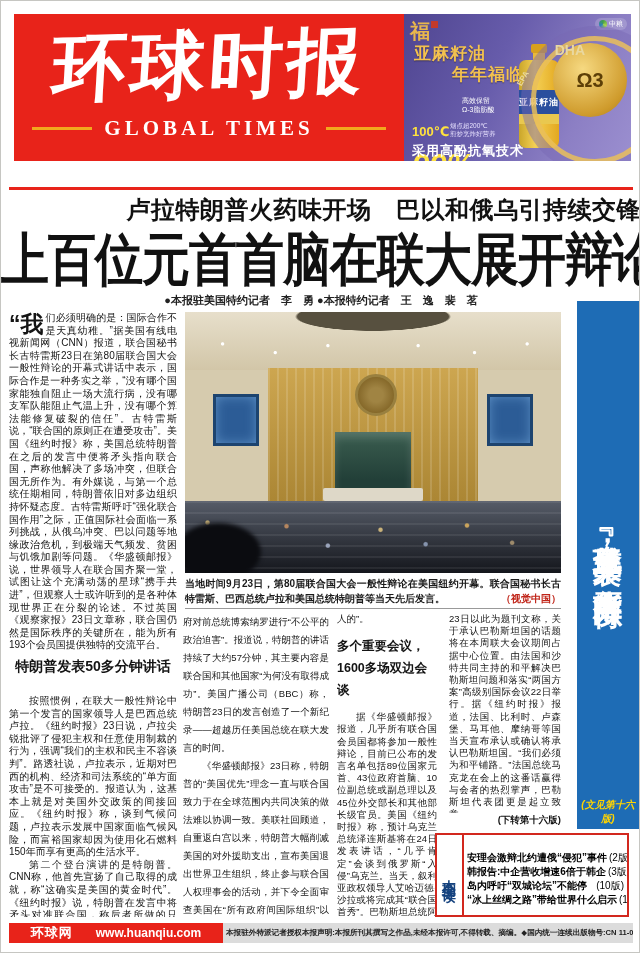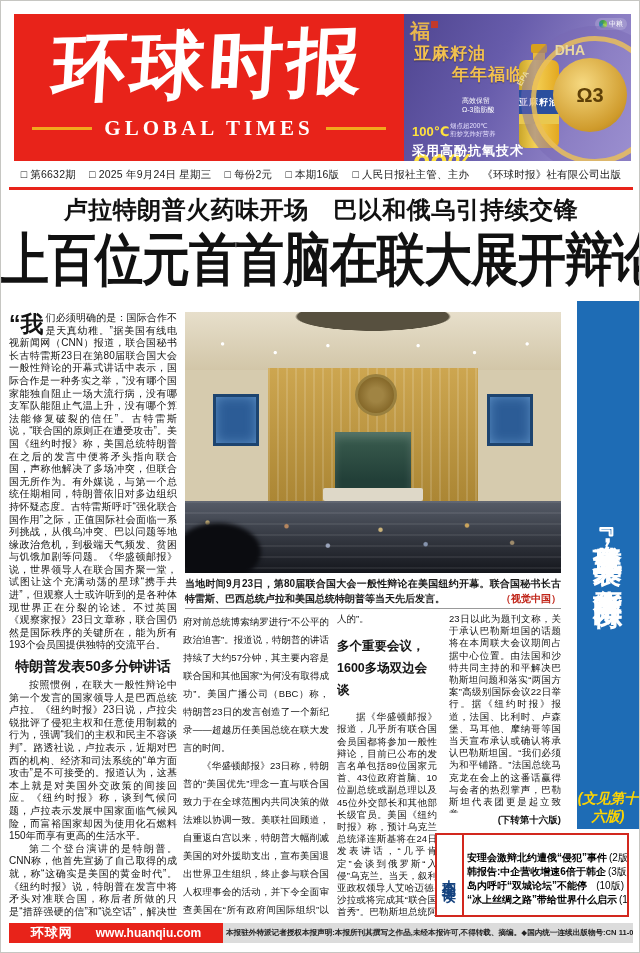--- a/index.html
+++ b/index.html
@@ -31,50 +31,50 @@
   .ad-bottle{position:absolute;left:113px;top:30px;width:44px;height:106px;}
   .ad-cap{position:absolute;left:14px;top:0;width:16px;height:9px;background:#d8a01e;border-radius:2px;}
   .ad-neck{position:absolute;left:16px;top:9px;width:12px;height:8px;background:#e9b93a;}
   .ad-body{position:absolute;left:2px;top:16px;width:40px;height:88px;border-radius:7px;
       background:linear-gradient(90deg,#caa62a,#f4d055 40%,#e3a81f);}
   .ad-label{position:absolute;left:2px;top:46px;width:40px;height:24px;background:#2a4f9e;
       color:#fff;font-size:9px;font-weight:bold;text-align:center;line-height:24px;letter-spacing:1px;}
   .ad-label2{position:absolute;left:2px;top:70px;width:40px;height:10px;background:#e9c84f;}
   .ad-ring{position:absolute;right:-28px;top:22px;width:118px;height:118px;border-radius:50%;
       border:5px solid rgba(233,190,90,.85);box-shadow:0 0 0 10px rgba(120,105,180,.45);}
-  .ad-disc{position:absolute;left:17px;top:17px;width:74px;height:74px;border-radius:50%;
+  .ad-disc{position:absolute;left:17px;top:2px;width:74px;height:74px;border-radius:50%;
       background:radial-gradient(circle at 40% 35%,#f6d981,#cf9b2c 70%,#a5761b);
       display:flex;align-items:center;justify-content:center;color:#5d3f07;font-size:20px;font-weight:900;}
   .ad-dha{position:absolute;right:46px;top:28px;color:#e9d8a0;font-size:14px;font-weight:bold;}
   .ad-epa{position:absolute;right:100px;top:60px;color:#e9d8a0;font-size:8px;font-weight:bold;transform:rotate(-60deg);}
   .ad-corp{position:absolute;right:4px;top:4px;display:flex;align-items:center;gap:2px;
       background:rgba(255,255,255,.18);border-radius:7px;padding:1px 4px;color:#fff;font-size:7px;}
   .ad-corp-dot{width:8px;height:8px;border-radius:50%;
       background:conic-gradient(#3f9e4c,#a8d44c,#2e7fbe,#3f9e4c);}
   
   .infobar{position:absolute;left:8px;top:167px;width:624px;text-align:center;font-size:10.5px;
       color:#1a1a1a;white-space:nowrap;letter-spacing:.2px;}
   .infobar span{margin:0 5px;}
   .red-rule{position:absolute;left:8px;top:186px;width:624px;height:2.5px;background:#e8231a;}
   
-  .kicker{position:absolute;left:0;top:193px;width:640px;text-align:center;font-size:24px;
+  .kicker{position:absolute;left:0;top:193px;width:640px;text-align:right;font-size:24px;
       font-weight:900;letter-spacing:.5px;}
   .headline{position:absolute;left:0;top:221px;width:640px;text-align:center;font-size:48px;
       font-weight:900;letter-spacing:-1px;transform:scaleY(1.18);transform-origin:top center;white-space:nowrap;}
   .byline{position:absolute;left:0;top:292px;width:640px;text-align:center;font-size:11px;font-weight:bold;color:#222;}
   
   .bodycol{position:absolute;text-align:justify;color:#141414;overflow:hidden;}
   .bodycol p{margin:0;text-indent:2em;}
   .bodycol p.noindent{text-indent:0;}
   .col1{left:8px;top:311px;width:168px;height:605px;font-size:10px;line-height:12.6px;}
   .col2{left:182px;top:612px;width:146px;height:303px;font-size:9.5px;line-height:18px;}
   .col3{left:336px;top:612px;width:100px;height:303px;font-size:9.5px;line-height:12.2px;}
   .col4{left:448px;top:612px;width:112px;height:212px;font-size:9.5px;line-height:12.2px;}
   .dropcap{float:left;font-size:23px;line-height:25px;font-weight:bold;padding-right:2px;text-indent:0;}
-  .sub1{font-size:14px;font-weight:bold;text-align:center;margin:6px 0 4px;line-height:17px;text-indent:0;}
+  .sub1{font-size:14px;font-weight:bold;text-align:center;margin:6px 0 20px;line-height:17px;text-indent:0;}
   .sub2{font-size:12.5px;font-weight:bold;text-align:left;margin:10px 0;line-height:22px;text-indent:0;}
   .turnnote{position:absolute;left:448px;top:812px;width:112px;text-align:right;font-size:9.5px;
       font-weight:bold;background:#fff;line-height:13px;}
   
   .photo{position:absolute;left:184px;top:311px;width:376px;height:261px;overflow:hidden;background:#d6cbae;}
   .ph-ceiling{position:absolute;left:0;top:0;width:100%;height:58px;
       background:
         radial-gradient(ellipse 130px 24px at 50% 8%,#57503f 58%,transparent 60%),
         radial-gradient(3px 3px at 10% 55%,#fff 40%,transparent 70%),
         radial-gradient(3px 3px at 24% 70%,#fff 40%,transparent 70%),
@@ -112,21 +112,21 @@
   .caption{position:absolute;left:184px;top:576px;width:376px;font-size:10px;font-weight:bold;
       line-height:14.5px;text-align:justify;color:#1a1a1a;}
   .caption .credit{color:#c02418;float:right;}
   .cap-rule{position:absolute;left:184px;top:607px;width:376px;height:1px;background:#999;}
   
   .banner{position:absolute;left:576px;top:300px;width:62px;height:528px;background:#1e6cb5;}
   .banner-text{writing-mode:vertical-rl;text-orientation:mixed;color:#fff;font-size:29px;
       font-weight:900;letter-spacing:2px;margin:8px auto 0;height:478px;line-height:60px;
       text-align:center;width:60px;}
   .banner-note{position:absolute;bottom:3px;left:0;width:100%;text-align:center;color:#ffd400;
-      font-size:14px;font-weight:bold;font-style:italic;}
+      font-size:10px;font-weight:bold;font-style:italic;}
   
   .digest{position:absolute;left:434px;top:832px;width:194px;height:84px;border:2px solid #d2281e;
       background:#fff;display:flex;box-sizing:border-box;z-index:5;}
   .digest-label{width:25px;border-right:2px solid #d2281e;display:flex;align-items:center;justify-content:center;}
   .digest-label span{writing-mode:vertical-lr;text-orientation:upright;font-size:14px;font-weight:900;
       color:#15427e;letter-spacing:3px;}
   .digest-items{flex:1;display:flex;flex-direction:column;justify-content:space-around;padding:16px 3px;overflow:hidden;}
   .digest-row{display:flex;justify-content:space-between;font-size:10px;font-weight:bold;
       white-space:nowrap;color:#000;}
   .digest-row .pg{font-weight:normal;margin-left:2px;}
@@ -181,32 +181,25 @@
       <div class="ad-label">亚麻籽油</div>
       <div class="ad-label2"></div>
     </div>
     <div class="ad-ring">
       <div class="ad-disc">Ω3</div>
     </div>
     <div class="ad-dha">DHA</div>
     <div class="ad-epa">EPA</div>
   </div>
 
-  <div class="infobar">
-    <span>□ 第6632期</span>
-    <span>□ 2025 年9月24日 星期三</span>
-    <span>□ 每份2元</span>
-    <span>□ 本期16版</span>
-    <span>□ 人民日报社主管、主办</span>
-    <span>《环球时报》社有限公司出版</span>
-  </div>
   <div class="red-rule"></div>
 
   <div class="kicker">卢拉特朗普火药味开场　巴以和俄乌引持续交锋</div>
   <div class="headline">上百位元首首脑在联大展开辩论</div>
+  <div class="byline">●本报驻美国特约记者　李　勇 ●本报特约记者　王　逸　裴　茗</div>
 
   <div class="bodycol col1">
     <p class="noindent"><span class="dropcap">“我</span><span>们必须明确的是：国际合作不是天真幼稚。”据美国有线电视新闻网（CNN）报道，联合国秘书长古特雷斯23日在第80届联合国大会一般性辩论的开幕式讲话中表示，国际合作是一种务实之举，“没有哪个国家能独自阻止一场大流行病，没有哪支军队能阻止气温上升，没有哪个算法能修复破裂的信任”。古特雷斯说，“联合国的原则正在遭受攻击”。美国《纽约时报》称，美国总统特朗普在之后的发言中便将矛头指向联合国，声称他解决了多场冲突，但联合国无所作为。有外媒说，与第一个总统任期相同，特朗普依旧对多边组织持怀疑态度。古特雷斯呼吁“强化联合国作用”之际，正值国际社会面临一系列挑战，从俄乌冲突、巴以问题等地缘政治危机，到极端天气频发、贫困与饥饿加剧等问题。《华盛顿邮报》说，世界领导人在联合国齐聚一堂，试图让这个充满动荡的星球“携手共进”，但观察人士或许听到的是各种体现世界正在分裂的论述。不过英国《观察家报》23日文章称，联合国仍然是国际秩序的关键所在，能为所有193个会员国提供独特的交流平台。</span></p>
     <div class="sub1">特朗普发表50多分钟讲话</div>
     <p>按照惯例，在联大一般性辩论中第一个发言的国家领导人是巴西总统卢拉。《纽约时报》23日说，卢拉尖锐批评了侵犯主权和任意使用制裁的行为，强调“我们的主权和民主不容谈判”。路透社说，卢拉表示，近期对巴西的机构、经济和司法系统的“单方面攻击”是不可接受的。报道认为，这基本上就是对美国外交政策的间接回应。《纽约时报》称，谈到气候问题，卢拉表示发展中国家面临气候风险，而富裕国家却因为使用化石燃料150年而享有更高的生活水平。</p>
     <p>第二个登台演讲的是特朗普。CNN称，他首先宣扬了自己取得的成就，称“这确实是美国的黄金时代”。《纽约时报》说，特朗普在发言中将矛头对准联合国，称后者所做的只是“措辞强硬的信”和“说空话”，解决世界各地的冲突则不得不由他来做。之后，他还提到伊朗核问题、俄乌冲突、加沙战争、非法移民问题、气候变化等。《纽约时报》称，特朗普的讲话逐渐变成一系列漫无边际的抱怨，包括对伦敦市长提出了批评。他还指责巴西政</p>
   </div>
 
   <div class="photo">
     <div class="ph-ceiling"></div>

